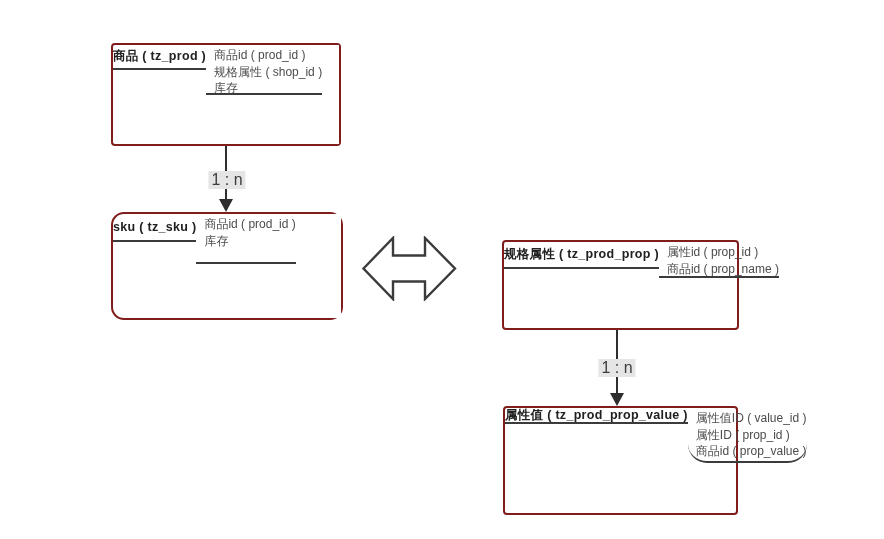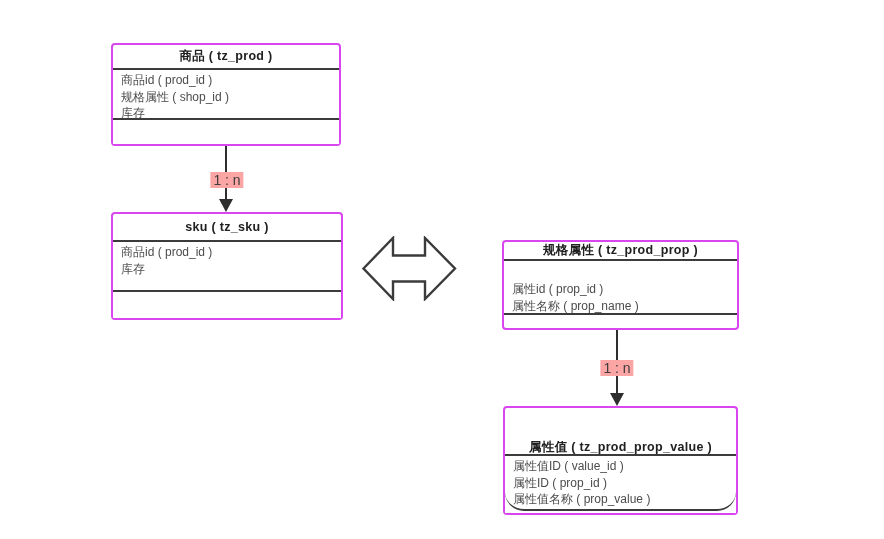--- a/index.html
+++ b/index.html
@@ -11,24 +11,23 @@
     width: 884px;
     height: 539px;
     background: #ffffff;
     overflow: hidden;
   }
 
   
   .entity {
     position: absolute;
     background: #ffffff;
-    border: 2px solid #d946ef;
+    border: 2px solid #7f1d1d;
     border-radius: 4px;
     display: flex;
-    flex-direction: column;
   }
   .entity-header {
     border-bottom: 2px solid #3b3b3b;
     display: flex;
     align-items: center;
     justify-content: center;
     font-size: 12.5px;
     font-weight: bold;
     color: #212121;
     letter-spacing: 0.3px;
@@ -44,30 +43,30 @@
     line-height: 16.5px;
     white-space: nowrap;
   }
   .entity-footer { flex: 1; background: #ffffff; }
 
   
   #t-prod            { left: 111px; top: 43px;  width: 230px; height: 103px; }
   #t-prod .entity-header   { height: 25px; }
   #t-prod .entity-body     { height: 50px; }
 
-  #t-sku             { left: 111px; top: 212px; width: 232px; height: 108px; }
+  #t-sku             { left: 111px; top: 212px; width: 232px; height: 108px; border-radius: 13px; }
   #t-sku .entity-header    { height: 28px; }
   #t-sku .entity-body      { height: 50px; }
 
-  #t-prop            { left: 502px; top: 240px; width: 237px; height: 90px; gap: 18px; }
+  #t-prop            { left: 502px; top: 240px; width: 237px; height: 90px; }
   #t-prop .entity-header   { height: 27px; }
   #t-prop .entity-body     { height: 36px; }
 
   #t-propval         { left: 503px; top: 406px; width: 235px; height: 109px; }
-  #t-propval .entity-header{ height: 16px; margin-top: 32px; }
+  #t-propval .entity-header{ height: 16px; }
   #t-propval .entity-body  { height: 55px; border-radius: 19px; }
 
   
   .connector-line {
     position: absolute;
     width: 0;
     border-left: 2px solid #2e2e2e;
   }
   #line-1 { left: 225px; top: 146px; height: 56px; }
   #line-2 { left: 616px; top: 330px; height: 64px; }
@@ -78,23 +77,23 @@
     border-left: 7px solid transparent;
     border-right: 7px solid transparent;
     border-top: 13px solid #2e2e2e;
   }
   #arrow-1 { left: 219px; top: 199px; }
   #arrow-2 { left: 610px; top: 393px; }
 
   .cardinality-label {
     position: absolute;
     transform: translate(-50%, -50%);
-    background: #fca5a5;
+    background: #e5e5e5;
     padding: 0 3px;
-    font-size: 14px;
+    font-size: 16px;
     color: #3d3d3d;
     white-space: nowrap;
   }
   #card-1 { left: 227px; top: 180px; }
   #card-2 { left: 617px; top: 368px; }
 
   
   .double-arrow {
     position: absolute;
     left: 362px; top: 236px;
@@ -130,32 +129,32 @@
   </div>
 
   <svg class="double-arrow" viewBox="0 0 95 65">
     <polygon points="1.5,32.5 31,2 31,19.5 63,19.5 63,2 93,32.5 63,63 63,45.5 31,45.5 31,63" fill="#ffffff" stroke="#3b3b3b" stroke-width="2.4" stroke-linejoin="miter"></polygon>
   </svg>
 
   <div class="entity" id="t-prop">
     <div class="entity-header">规格属性 ( tz_prod_prop )</div>
     <div class="entity-body">
       <div class="field-row">属性id ( prop_id )</div>
-      <div class="field-row">属性名称 ( prop_name )</div>
+      <div class="field-row">商品id ( prop_name )</div>
     </div>
     <div class="entity-footer"></div>
   </div>
 
   <div class="connector-line" id="line-2"></div>
   <div class="arrowhead-down" id="arrow-2"></div>
   <span class="cardinality-label" id="card-2">1 : n</span>
 
   <div class="entity" id="t-propval">
     <div class="entity-header">属性值 ( tz_prod_prop_value )</div>
     <div class="entity-body">
       <div class="field-row">属性值ID ( value_id )</div>
       <div class="field-row">属性ID ( prop_id )</div>
-      <div class="field-row">属性值名称 ( prop_value )</div>
+      <div class="field-row">商品id ( prop_value )</div>
     </div>
     <div class="entity-footer"></div>
   </div>
 
 </div>
 
 </body></html>

